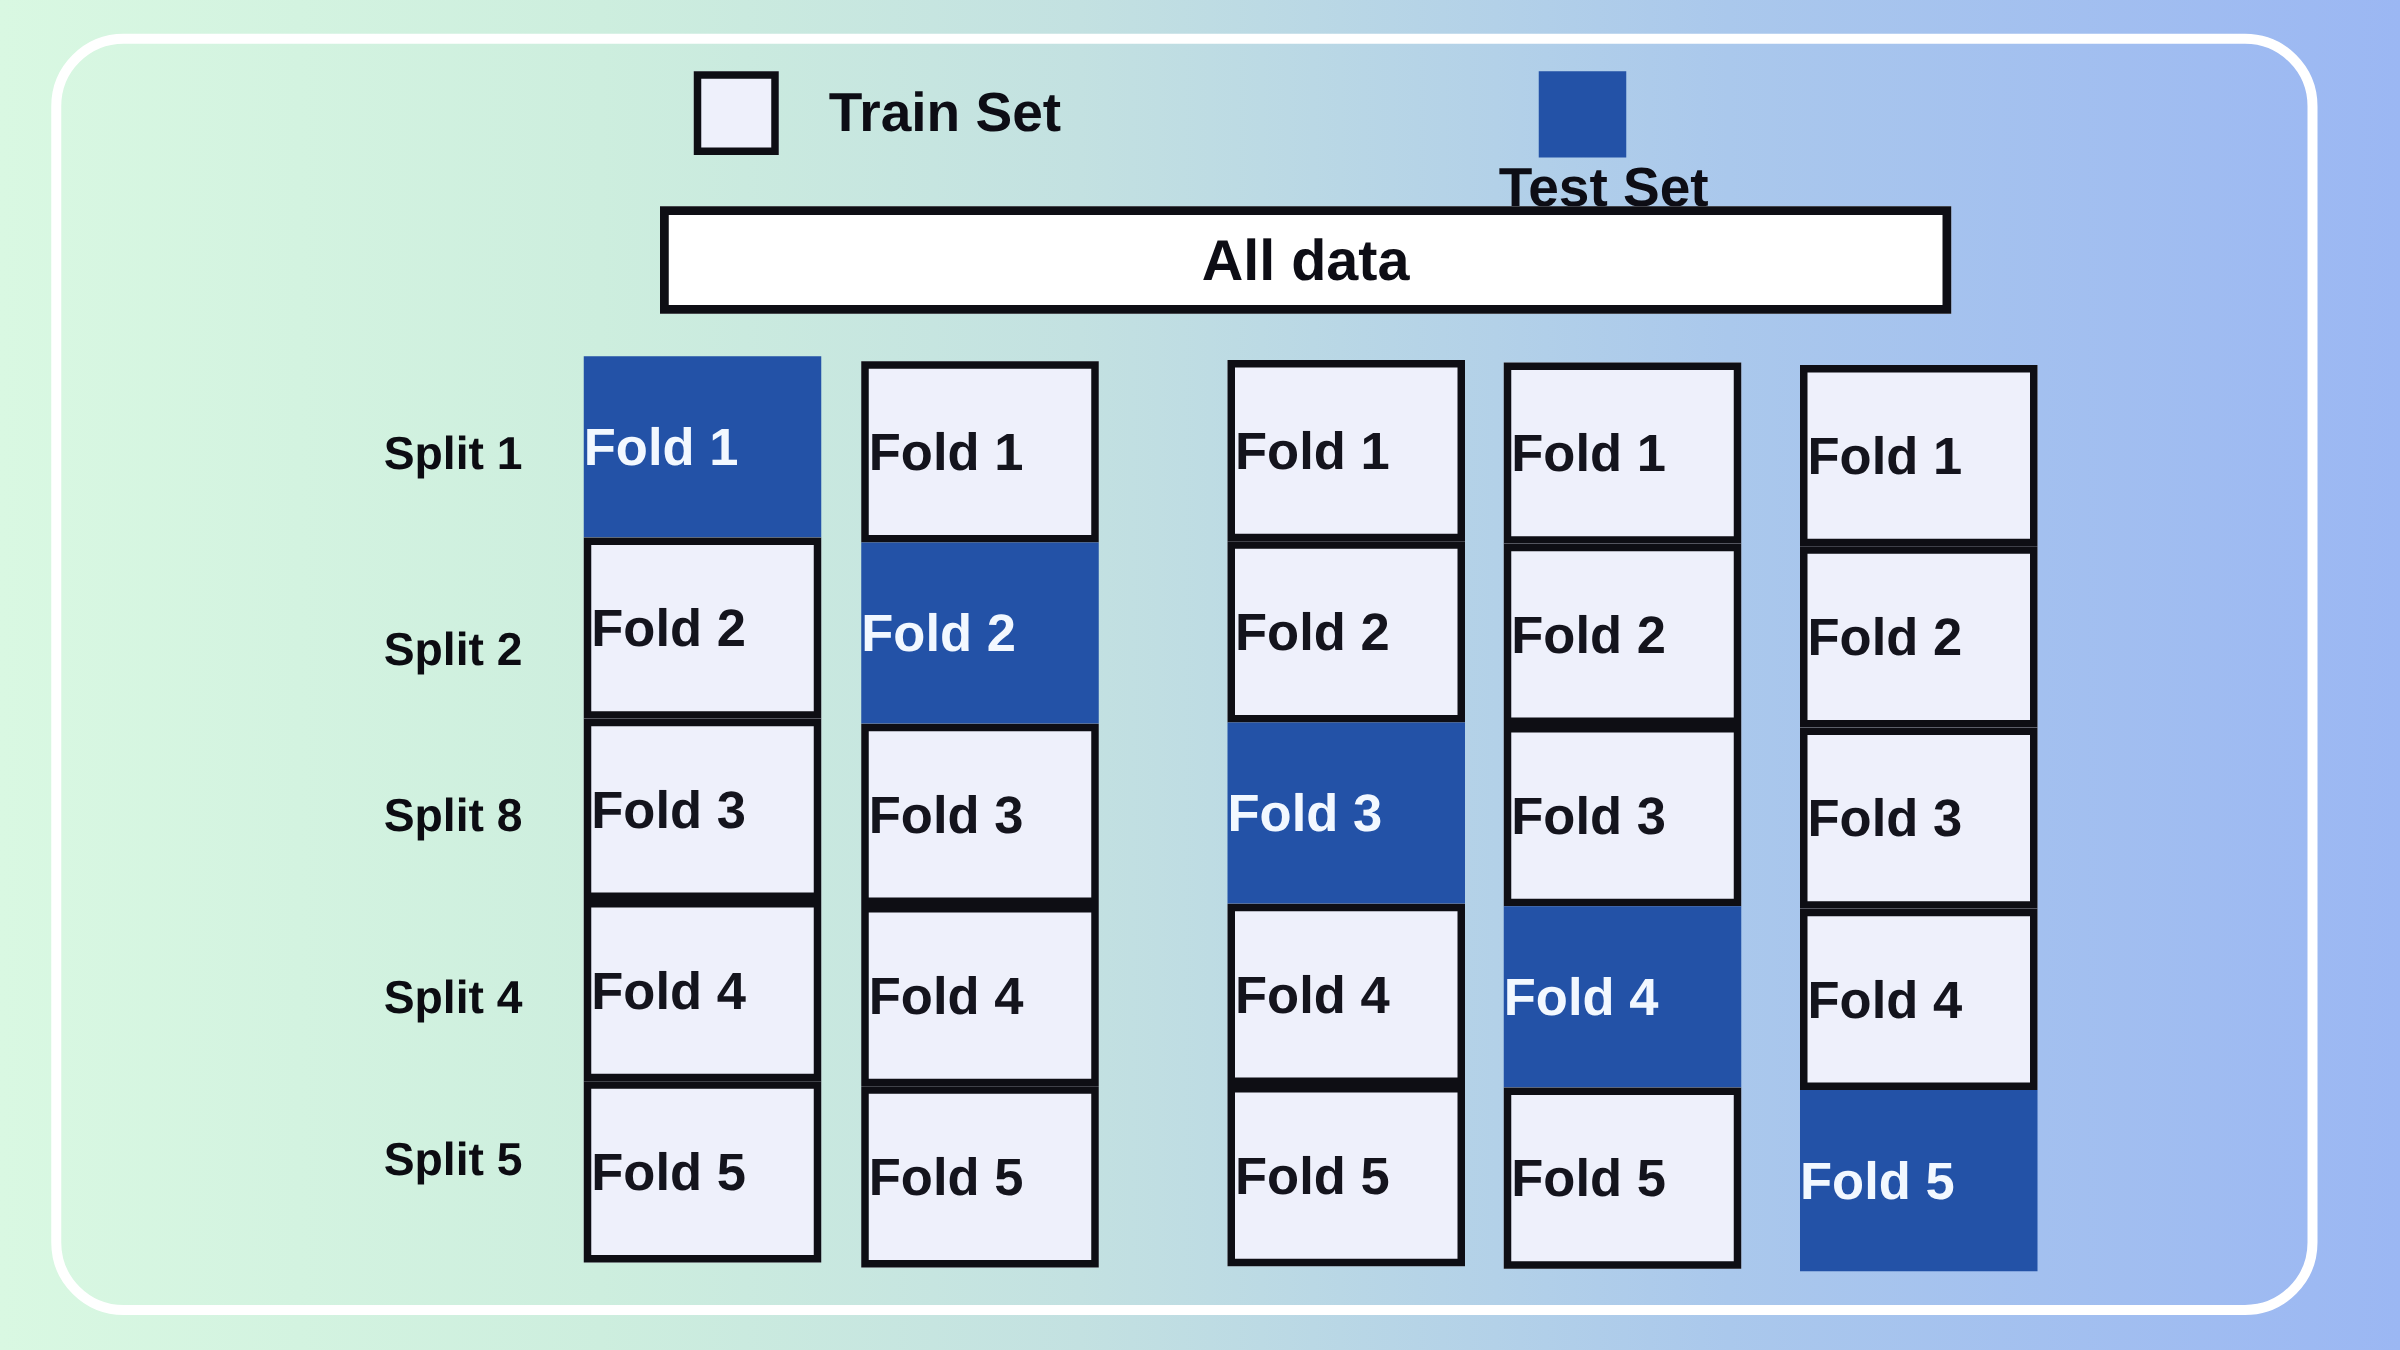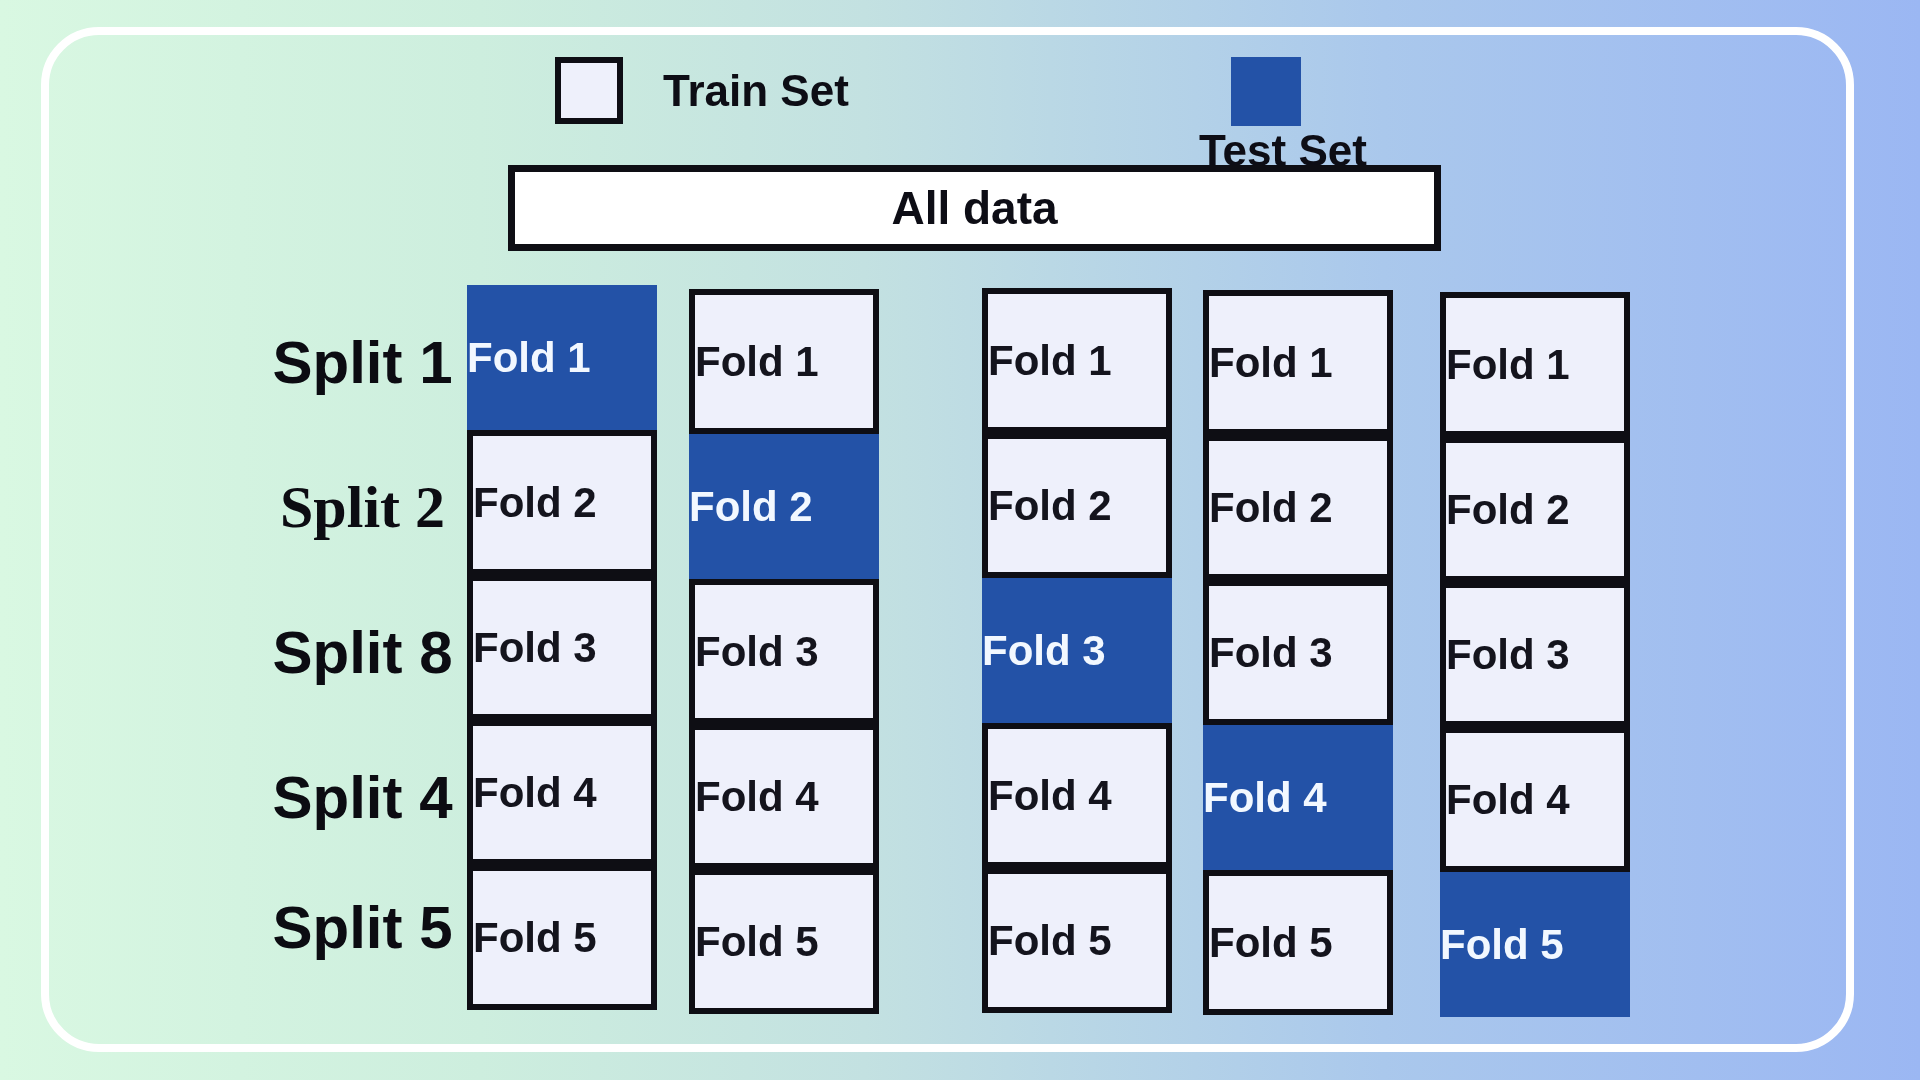--- a/index.html
+++ b/index.html
@@ -34,35 +34,35 @@
   .legend-swatch.test{
     width:70px;height:69px;
     background:var(--test-fill);
   }
   .legend-label{
     font-size:44px;font-weight:700;color:#0d0d15;
     white-space:nowrap;
   }
   .all-data{
     position:absolute;
-    left:508px;top:165px;
-    width:933px;height:86px;
+    left:528px;top:165px;
+    width:1033px;height:86px;
     background:#ffffff;
     border:7px solid var(--box-border);
     box-sizing:border-box;
     display:flex;align-items:center;justify-content:center;
   }
   .all-data-label{
     font-size:46px;font-weight:700;color:#0d0d15;
   }
   .split-label{
     position:absolute;
     left:240px;width:245px;
     display:flex;align-items:center;justify-content:center;
-    font-size:60px;font-weight:700;color:#0c0c12;
+    font-size:37px;font-weight:700;color:#0c0c12;
     transform:translateY(5px);
     white-space:nowrap;
   }
   .fold-column{position:absolute;}
   .fold-cell{
     box-sizing:border-box;
     display:flex;align-items:center;justify-content:flex-start;
     font-size:42px;font-weight:700;
     white-space:nowrap;
   }
@@ -92,21 +92,21 @@
     <span class="legend-swatch test"></span>
     <span class="legend-label" style="margin-left:34px;">Test Set</span>
   </div>
 
   <div class="all-data">
     <span class="all-data-label">All data</span>
   </div>
 
   <div id="split-labels">
       <div class="split-label" style="top: 285px; height: 145px;">Split 1</div>
-      <div class="split-label" style="top: 430px; height: 145px; font-family: Liberation Serif, serif;">Split 2</div>
+      <div class="split-label" style="top: 442px; height: 145px;">Split 2</div>
       <div class="split-label" style="top: 575px; height: 145px;">Split 8</div>
       <div class="split-label" style="top: 720px; height: 145px;">Split 4</div>
       <div class="split-label" style="top: 850px; height: 145px;">Split 5</div>
     </div>
 
   <div id="columns">
       <div class="fold-column" style="left: 467px; top: 285px; width: 190px;">
         <div class="fold-cell test" style="height: 145px;">
           <span>Fold 1</span>
         </div>

